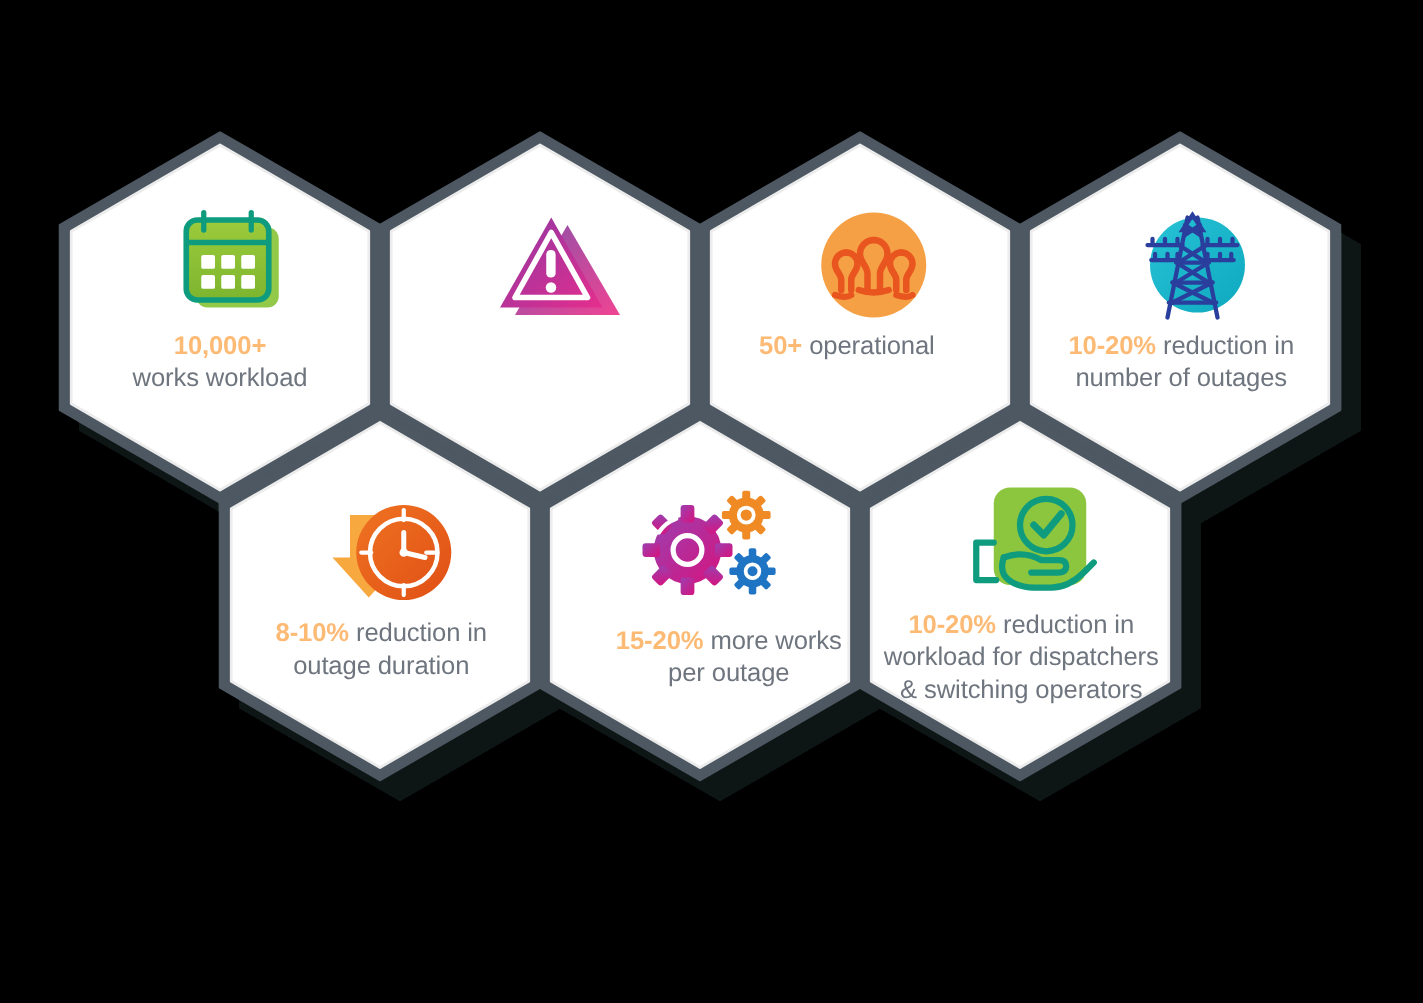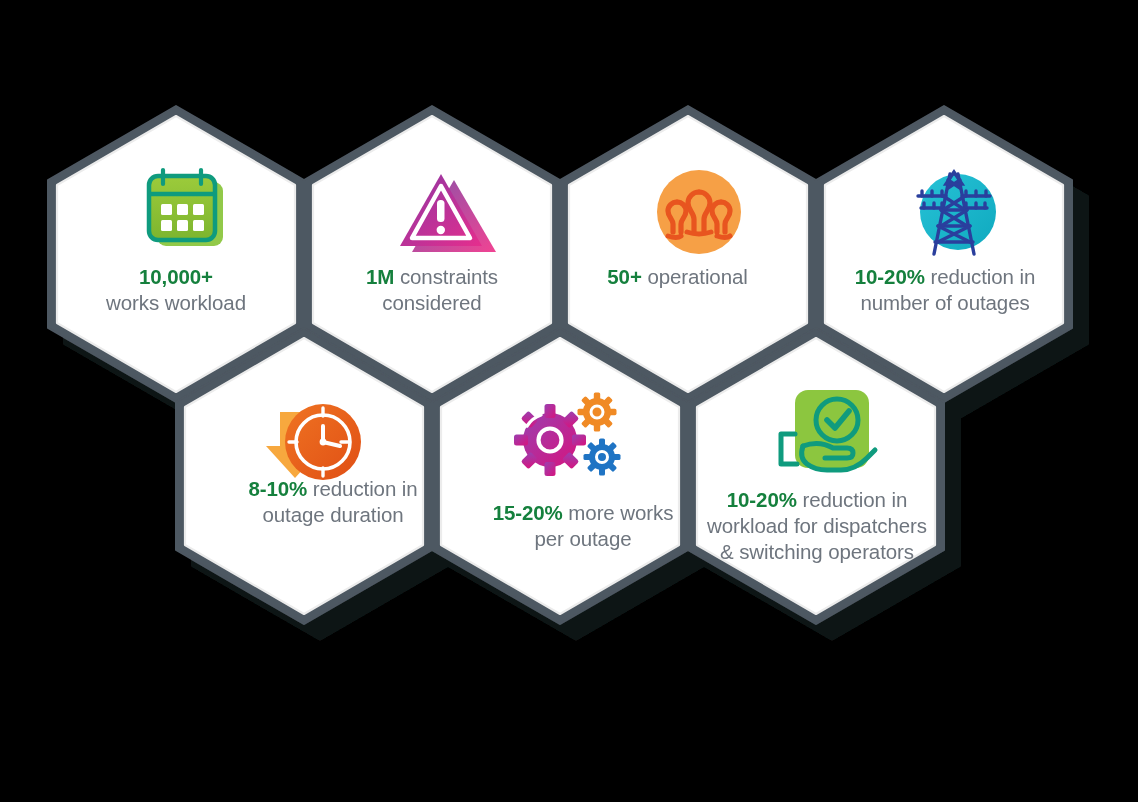--- a/index.html
+++ b/index.html
@@ -28,21 +28,21 @@
   .cell-label {
     position: absolute;
     text-align: center;
     line-height: 1.28;
     font-size: 20.5px;
     color: #6e757e;
     font-family: "Liberation Sans", sans-serif;
     letter-spacing: -0.1px;
   }
   .cell-label b {
-    color: #15803d;
+    color: #fdba74;
     font-weight: bold;
   }
 </style>
 </head>
 <body>
 
 <div id="stage">
 
   <svg id="honeycomb" viewBox="0 0 1138 802">
     <defs>
@@ -243,38 +243,33 @@
       <path d="M4 46 h14 M4 46 v30 M4 76 h16" fill="none" stroke="#0f9b7e" stroke-width="5" stroke-linecap="round" stroke-linejoin="round"></path>
     </g>
 
   </svg>
 
   <div class="cell-label" style="left:57px; top:264px; width:238px;">
     <b>10,000+</b><br>
     <span>works workload</span>
   </div>
 
-  <div class="cell-label" style="left:313px; top:264px; width:238px;">
-    <b>1M</b>
-    <span>constraints</span><br>
-    <span>considered</span>
-  </div>
 
   <div class="cell-label" style="left:569px; top:264px; width:217px;">
     <b>50+</b>
     <span>operational</span><br>
   </div>
 
   <div class="cell-label" style="left:823px; top:264px; width:244px;">
     <b>10-20%</b>
     <span>reduction in</span><br>
     <span>number of outages</span>
   </div>
 
-  <div class="cell-label" style="left:183px; top:476px; width:244px;padding-left:28px;">
+  <div class="cell-label" style="left:183px; top:494px; width:244px;">
     <b>8-10%</b>
     <span>reduction in</span><br>
     <span>outage duration</span>
   </div>
 
   <div class="cell-label" style="left:441px; top:500px; width:284px;">
     <b>15-20%</b>
     <span>more works</span><br>
     <span>per outage</span>
   </div>

